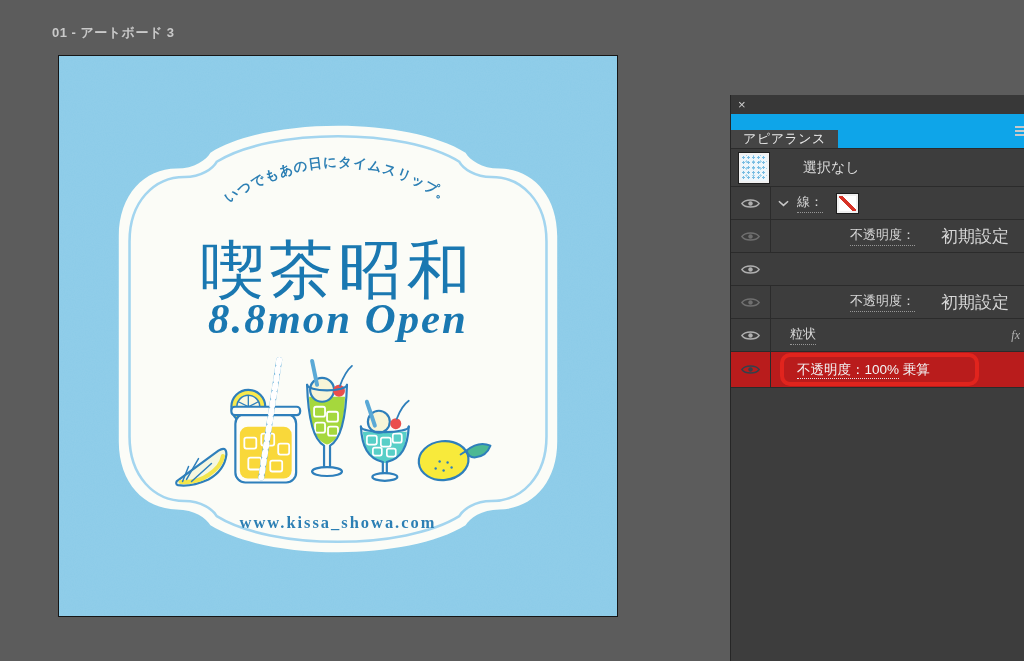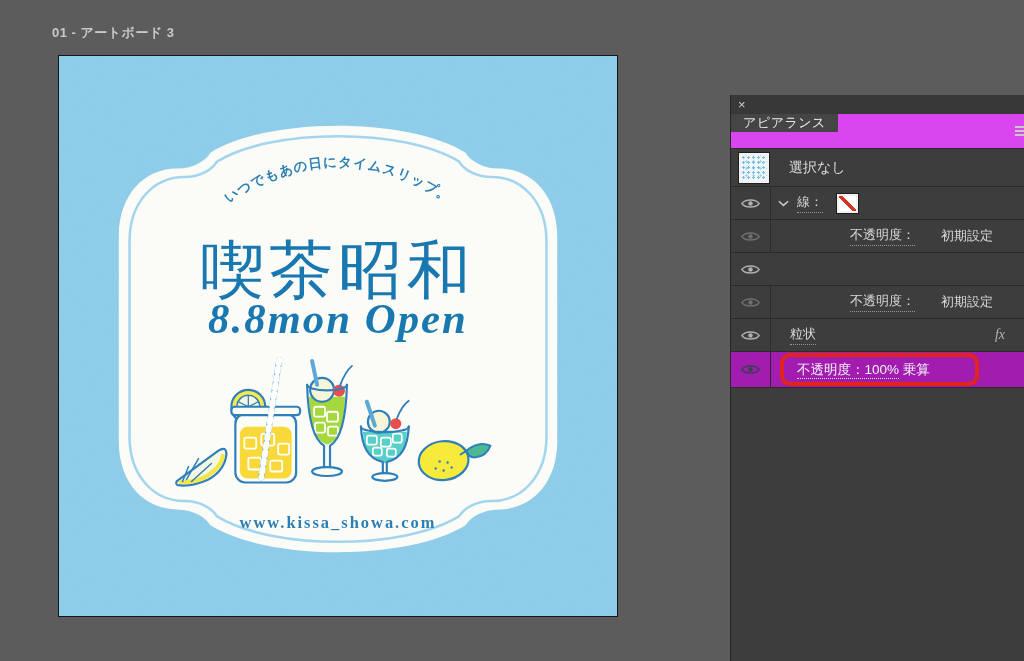--- a/index.html
+++ b/index.html
@@ -21,60 +21,60 @@
   .artboard svg{display:block;}
 
   
   .panel{
     position:absolute;left:730px;top:95px;width:294px;height:566px;
     background:#3d3d3d;border-left:1px solid #262626;box-sizing:border-box;
     display:flex;flex-direction:column;
   }
   .p-topbar{height:19px;background:#383838;display:flex;align-items:center;flex:none;}
   .close-x{color:#cfcfcf;font-size:13px;line-height:19px;padding:0 0 0 7px;cursor:default;}
-  .p-tabbar{height:34px;background:#d946ef;display:flex;align-items:flex-start;position:relative;flex:none;}
+  .p-tabbar{height:34px;background:#0ea5e9;display:flex;align-items:flex-end;position:relative;flex:none;}
   .tab{
     width:107px;background:#454545;color:#e9e9e9;font-size:13px;
     display:flex;align-items:center;justify-content:center;letter-spacing:.5px;
   }
   .menu-icon{position:absolute;right:0;top:12px;width:9px;height:12px;overflow:hidden;}
   .menu-icon::before{
     content:"";display:block;width:14px;height:2px;background:#c9c9c9;
     box-shadow:0 4px 0 #c9c9c9,0 8px 0 #c9c9c9;
   }
   .p-body{flex:1;border-top:1px solid #2b2b2b;}
   .prow{
     display:flex;align-items:center;height:33px;border-bottom:1px solid #2b2b2b;
     position:relative;box-sizing:border-box;
   }
-  .prow.first{height:38px;}
-  .prow.selected{height:36px;background:#a21caf;}
+  .prow.first{height:38px;gap:14px;}
+  .prow.selected{height:36px;background:#b91c1c;}
   .eyecell{
     width:39px;flex:none;display:flex;align-items:center;justify-content:center;
     align-self:stretch;color:#afafaf;
   }
   .eyecell.dim{color:#6f6f6f;}
   .prow.selected .eyecell{color:#33414c;}
   .rcontent{
     flex:1;display:flex;align-items:center;align-self:stretch;
     border-left:1px solid #2b2b2b;min-width:0;
   }
   .chev{margin-left:7px;display:flex;align-items:center;}
   .rlabel{font-size:13px;color:#d8d8d8;margin-left:19px;white-space:pre;}
   .chev + .rlabel{margin-left:8px;}
   .rlabel.indent{margin-left:79px;}
   .dotted{border-bottom:1px dotted #979797;padding-bottom:1px;}
-  .rvalue{font-size:13px;color:#d8d8d8;margin-left:26px;}
+  .rvalue{font-size:17px;color:#d8d8d8;margin-left:26px;}
   .swatch{
     width:17px;height:15px;margin-left:14px;
     border:2px solid #f0f0f0;box-shadow:0 0 0 1px #1c1c1c;
   }
   .none-swatch{background:linear-gradient(45deg,transparent 43%,#d63226 43%,#d63226 57%,transparent 57%) #ffffff;}
   .fill-swatch{background:#cdeafb;}
-  .fx{font-size:14px;font-style:italic;color:#b3b3b3;margin-left:auto;margin-right:19px;font-family:"Liberation Serif","DejaVu Serif",serif;}
+  .fx{font-size:12px;font-style:italic;color:#b3b3b3;margin-left:auto;margin-right:4px;font-family:"Liberation Serif","DejaVu Serif",serif;}
   .sel-text{font-size:13.5px;color:#f2f5f6;margin-left:26px;white-space:pre;}
   .sel-text .dotted{border-bottom:1px dotted #dfe5e9;}
   .thumb{
     width:26px;height:26px;margin-left:8px;
     background-color:#eef6fb;
     background-image:radial-gradient(#77bce2 1px,transparent 1.4px),radial-gradient(#a6d6ee 1px,transparent 1.4px);
     background-size:5px 5px,7px 7px;background-position:0 0,2px 3px;
     border:2px solid #f2f2f2;box-shadow:0 0 0 1px #1f1f1f;flex:none;
   }
   .sel-label{font-size:14px;color:#dedede;margin-left:20px;}

